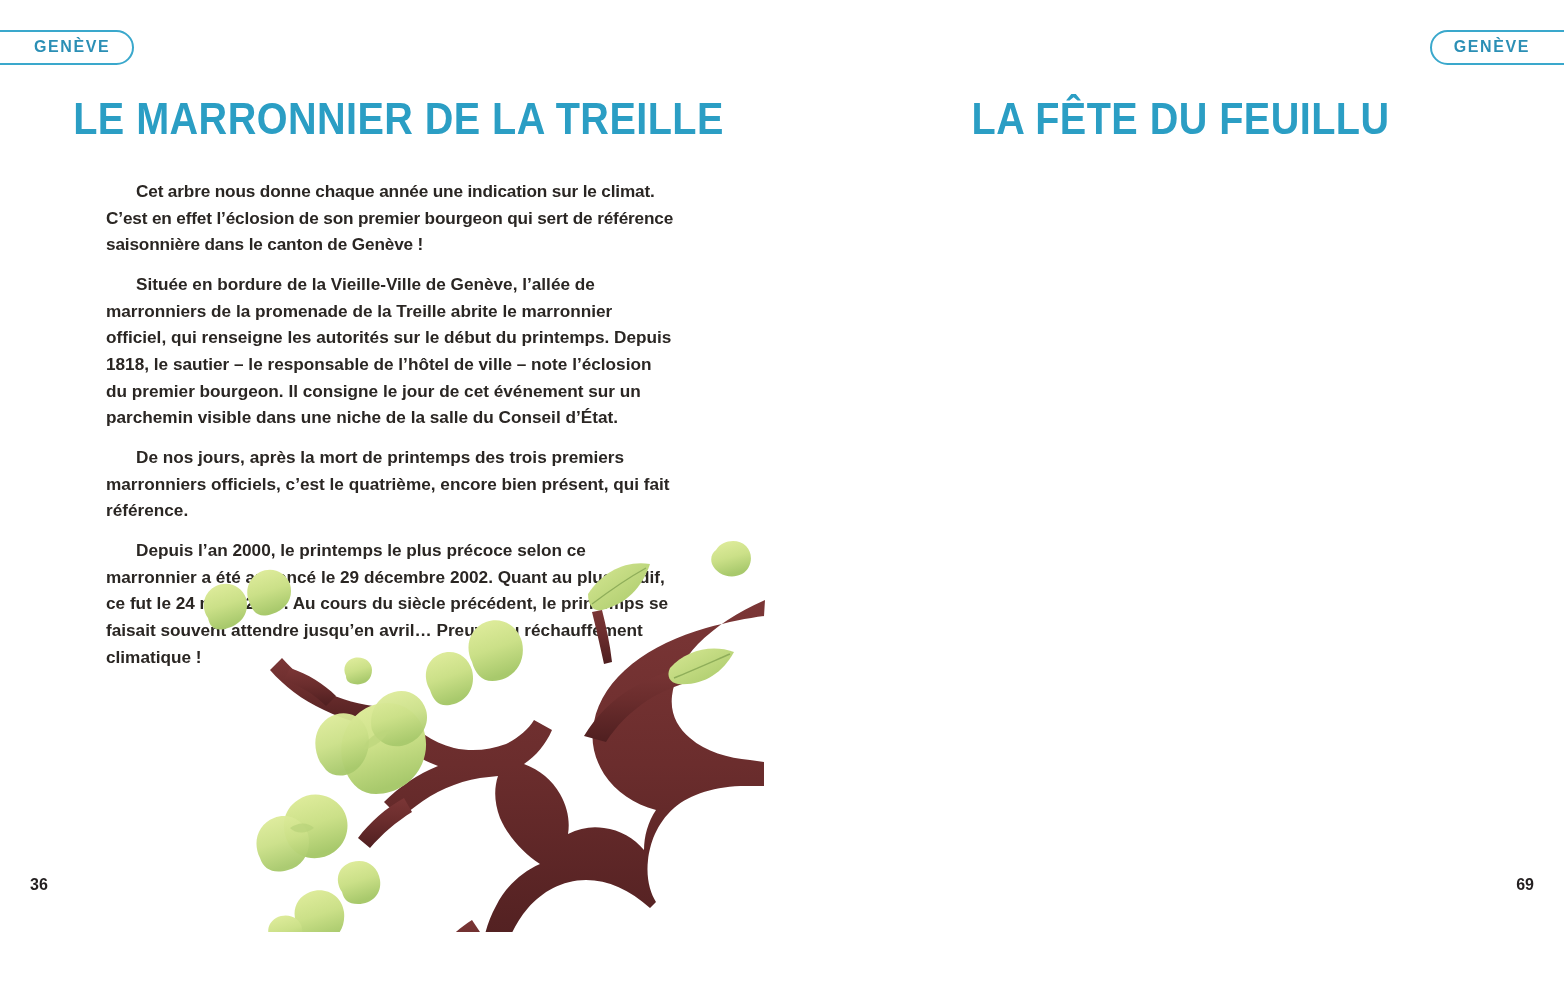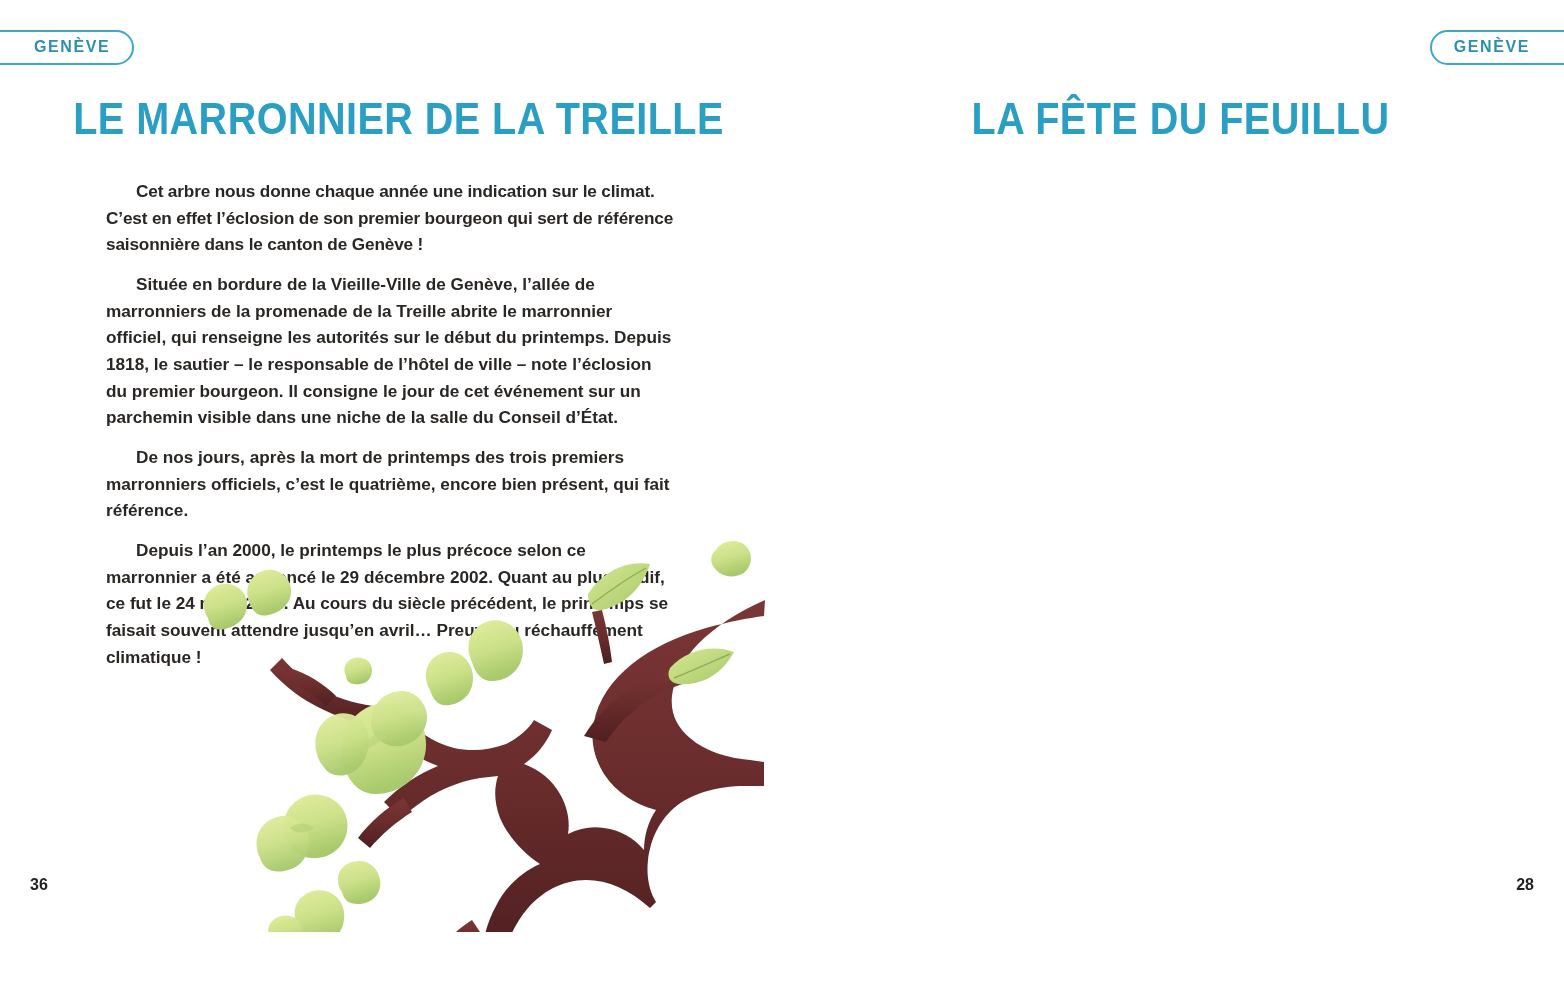--- a/index.html
+++ b/index.html
@@ -207,16 +207,16 @@
 
     <div class="pageno pageno-left">36</div>
   </div>
 
   <div class="page" id="right-page">
 
     <div class="badge badge-right">GENÈVE</div>
 
     <div class="title title-right">LA FÊTE DU FEUILLU</div>
 
-    <div class="pageno pageno-right">28</div>
+    <div class="pageno pageno-right">69</div>
   </div>
 
 </div>
 
 </body></html>

